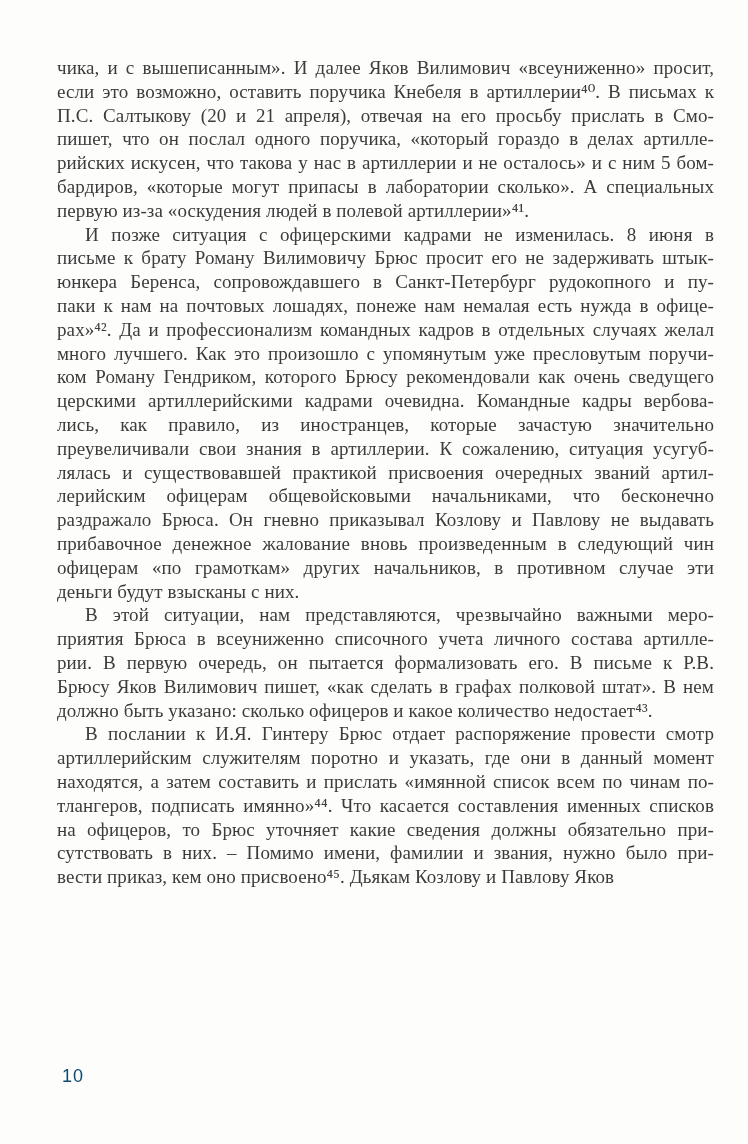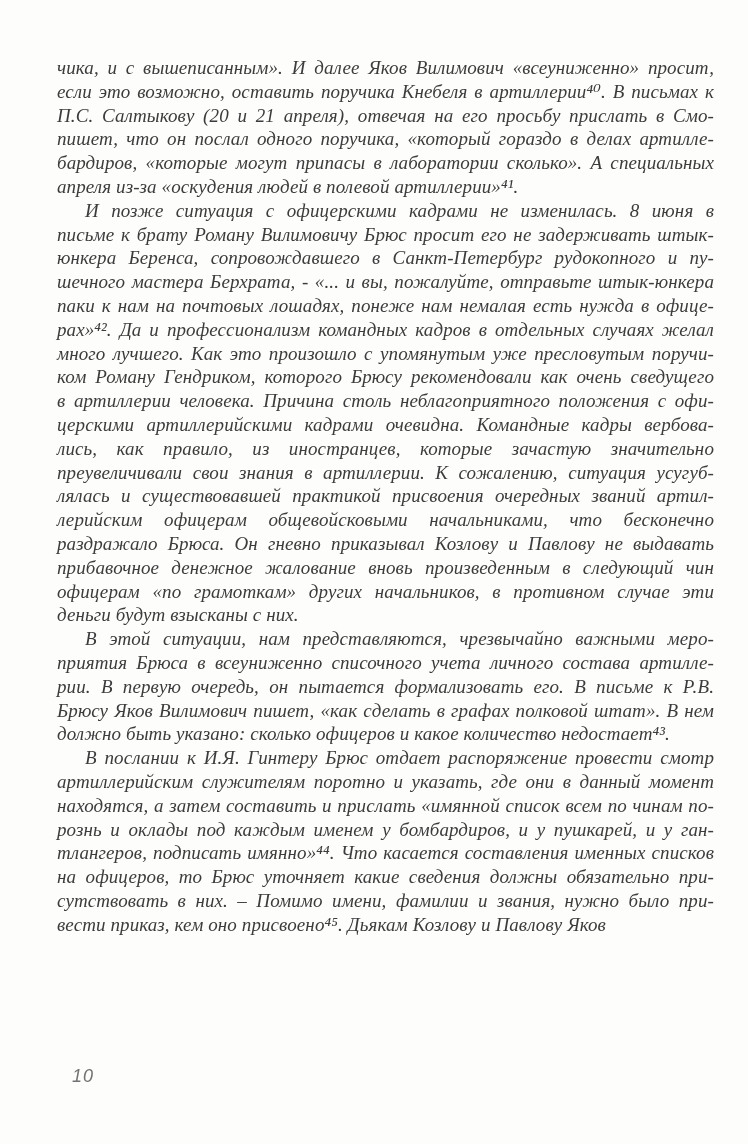--- a/index.html
+++ b/index.html
@@ -8,21 +8,20 @@
     background: #ffffff;
   }
   .page {
     position: relative;
     width: 748px;
     height: 1144px;
     background: #fdfdfc;
     overflow: hidden;
     font-family: "Liberation Serif", "DejaVu Serif", serif;
     color: #3c3c3c;
-    font-style: italic;
   }
   .text-block {
     position: absolute;
     left: 57px;
     top: 56px;
     width: 657px;
     font-size: 19px;
     line-height: 23.8px;
     letter-spacing: 0.1px;
     text-rendering: optimizeLegibility;
@@ -35,51 +34,50 @@
     white-space: normal;
   }
   .line.last {
     text-align-last: left;
   }
   .para.indent .line:first-child {
     text-indent: 28px;
   }
   .page-number {
     position: absolute;
-    left: 72px;
+    left: 62px;
     top: 1066px;
     font-family: "Liberation Sans", "DejaVu Sans", sans-serif;
     font-size: 18px;
-    color: #737373;
+    color: #0c4a6e;
     letter-spacing: 1px;
   }
 </style>
 </head>
 <body>
 
 <div class="page">
   <div class="text-block">
       <div class="para">
         <div class="line">чика, и с вышеписанным». И далее Яков Вилимович «всеуниженно» просит,</div>
         <div class="line">если это возможно, оставить поручика Кнебеля в артиллерии⁴⁰. В письмах к</div>
         <div class="line">П.С. Салтыкову (20 и 21 апреля), отвечая на его просьбу прислать в Смо-</div>
         <div class="line">пишет, что он послал одного поручика, «который гораздо в делах артилле-</div>
+        <div class="line">рийских искусен, что такова у нас в артиллерии и не осталось» и с ним 5 бом-</div>
         <div class="line">бардиров, «которые могут припасы в лаборатории сколько». А специальных</div>
-        <div class="line last">апреля из-за «оскудения людей в полевой артиллерии»⁴¹.</div>
+        <div class="line last">первую из-за «оскудения людей в полевой артиллерии»⁴¹.</div>
       </div>
       <div class="para indent">
         <div class="line">И позже ситуация с офицерскими кадрами не изменилась. 8 июня в</div>
         <div class="line">письме к брату Роману Вилимовичу Брюс просит его не задерживать штык-</div>
         <div class="line">юнкера Беренса, сопровождавшего в Санкт-Петербург рудокопного и пу-</div>
-        <div class="line">шечного мастера Берхрата, - «... и вы, пожалуйте, отправьте штык-юнкера</div>
         <div class="line">паки к нам на почтовых лошадях, понеже нам немалая есть нужда в офице-</div>
         <div class="line">рах»⁴². Да и профессионализм командных кадров в отдельных случаях желал</div>
         <div class="line">много лучшего. Как это произошло с упомянутым уже пресловутым поручи-</div>
         <div class="line">ком Роману Гендриком, которого Брюсу рекомендовали как очень сведущего</div>
-        <div class="line">в артиллерии человека. Причина столь неблагоприятного положения с офи-</div>
         <div class="line">церскими артиллерийскими кадрами очевидна. Командные кадры вербова-</div>
         <div class="line">лись, как правило, из иностранцев, которые зачастую значительно</div>
         <div class="line">преувеличивали свои знания в артиллерии. К сожалению, ситуация усугуб-</div>
         <div class="line">лялась и существовавшей практикой присвоения очередных званий артил-</div>
         <div class="line">лерийским офицерам общевойсковыми начальниками, что бесконечно</div>
         <div class="line">раздражало Брюса. Он гневно приказывал Козлову и Павлову не выдавать</div>
         <div class="line">прибавочное денежное жалование вновь произведенным в следующий чин</div>
         <div class="line">офицерам «по грамоткам» других начальников, в противном случае эти</div>
         <div class="line last">деньги будут взысканы с них.</div>
       </div>
@@ -87,21 +85,20 @@
         <div class="line">В этой ситуации, нам представляются, чрезвычайно важными меро-</div>
         <div class="line">приятия Брюса в всеуниженно списочного учета личного состава артилле-</div>
         <div class="line">рии. В первую очередь, он пытается формализовать его. В письме к Р.В.</div>
         <div class="line">Брюсу Яков Вилимович пишет, «как сделать в графах полковой штат». В нем</div>
         <div class="line last">должно быть указано: сколько офицеров и какое количество недостает⁴³.</div>
       </div>
       <div class="para indent">
         <div class="line">В послании к И.Я. Гинтеру Брюс отдает распоряжение провести смотр</div>
         <div class="line">артиллерийским служителям поротно и указать, где они в данный момент</div>
         <div class="line">находятся, а затем составить и прислать «имянной список всем по чинам по-</div>
-        <div class="line">рознь и оклады под каждым именем у бомбардиров, и у пушкарей, и у ган-</div>
         <div class="line">тлангеров, подписать имянно»⁴⁴. Что касается составления именных списков</div>
         <div class="line">на офицеров, то Брюс уточняет какие сведения должны обязательно при-</div>
         <div class="line">сутствовать в них. – Помимо имени, фамилии и звания, нужно было при-</div>
         <div class="line last">вести приказ, кем оно присвоено⁴⁵. Дьякам Козлову и Павлову Яков</div>
       </div>
     </div>
   <div class="page-number">10</div>
 </div>
 
 </body></html>

